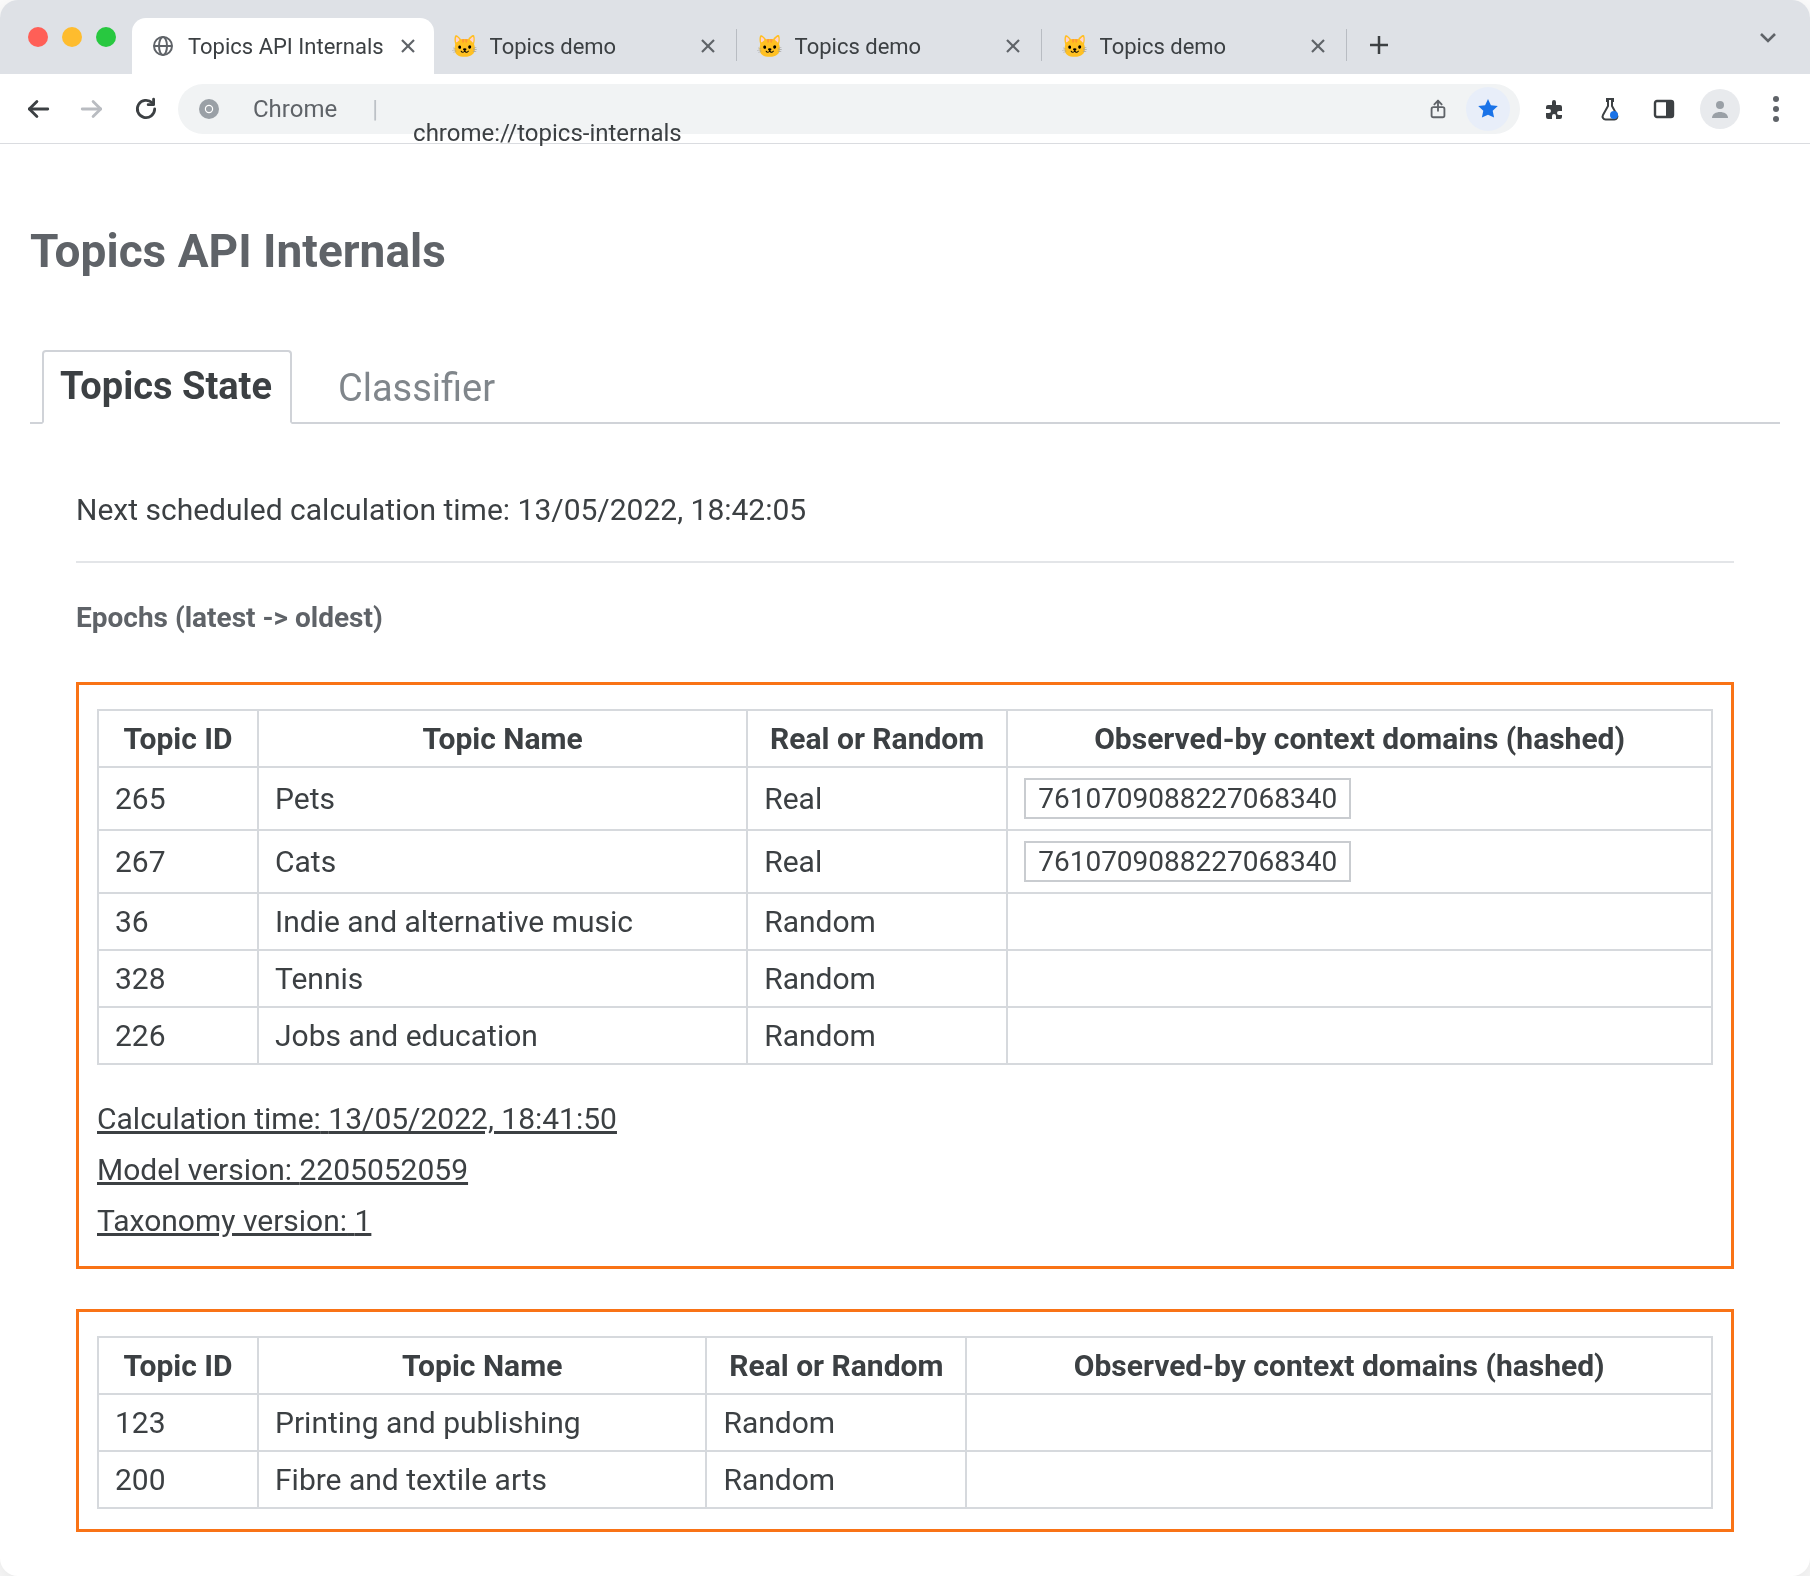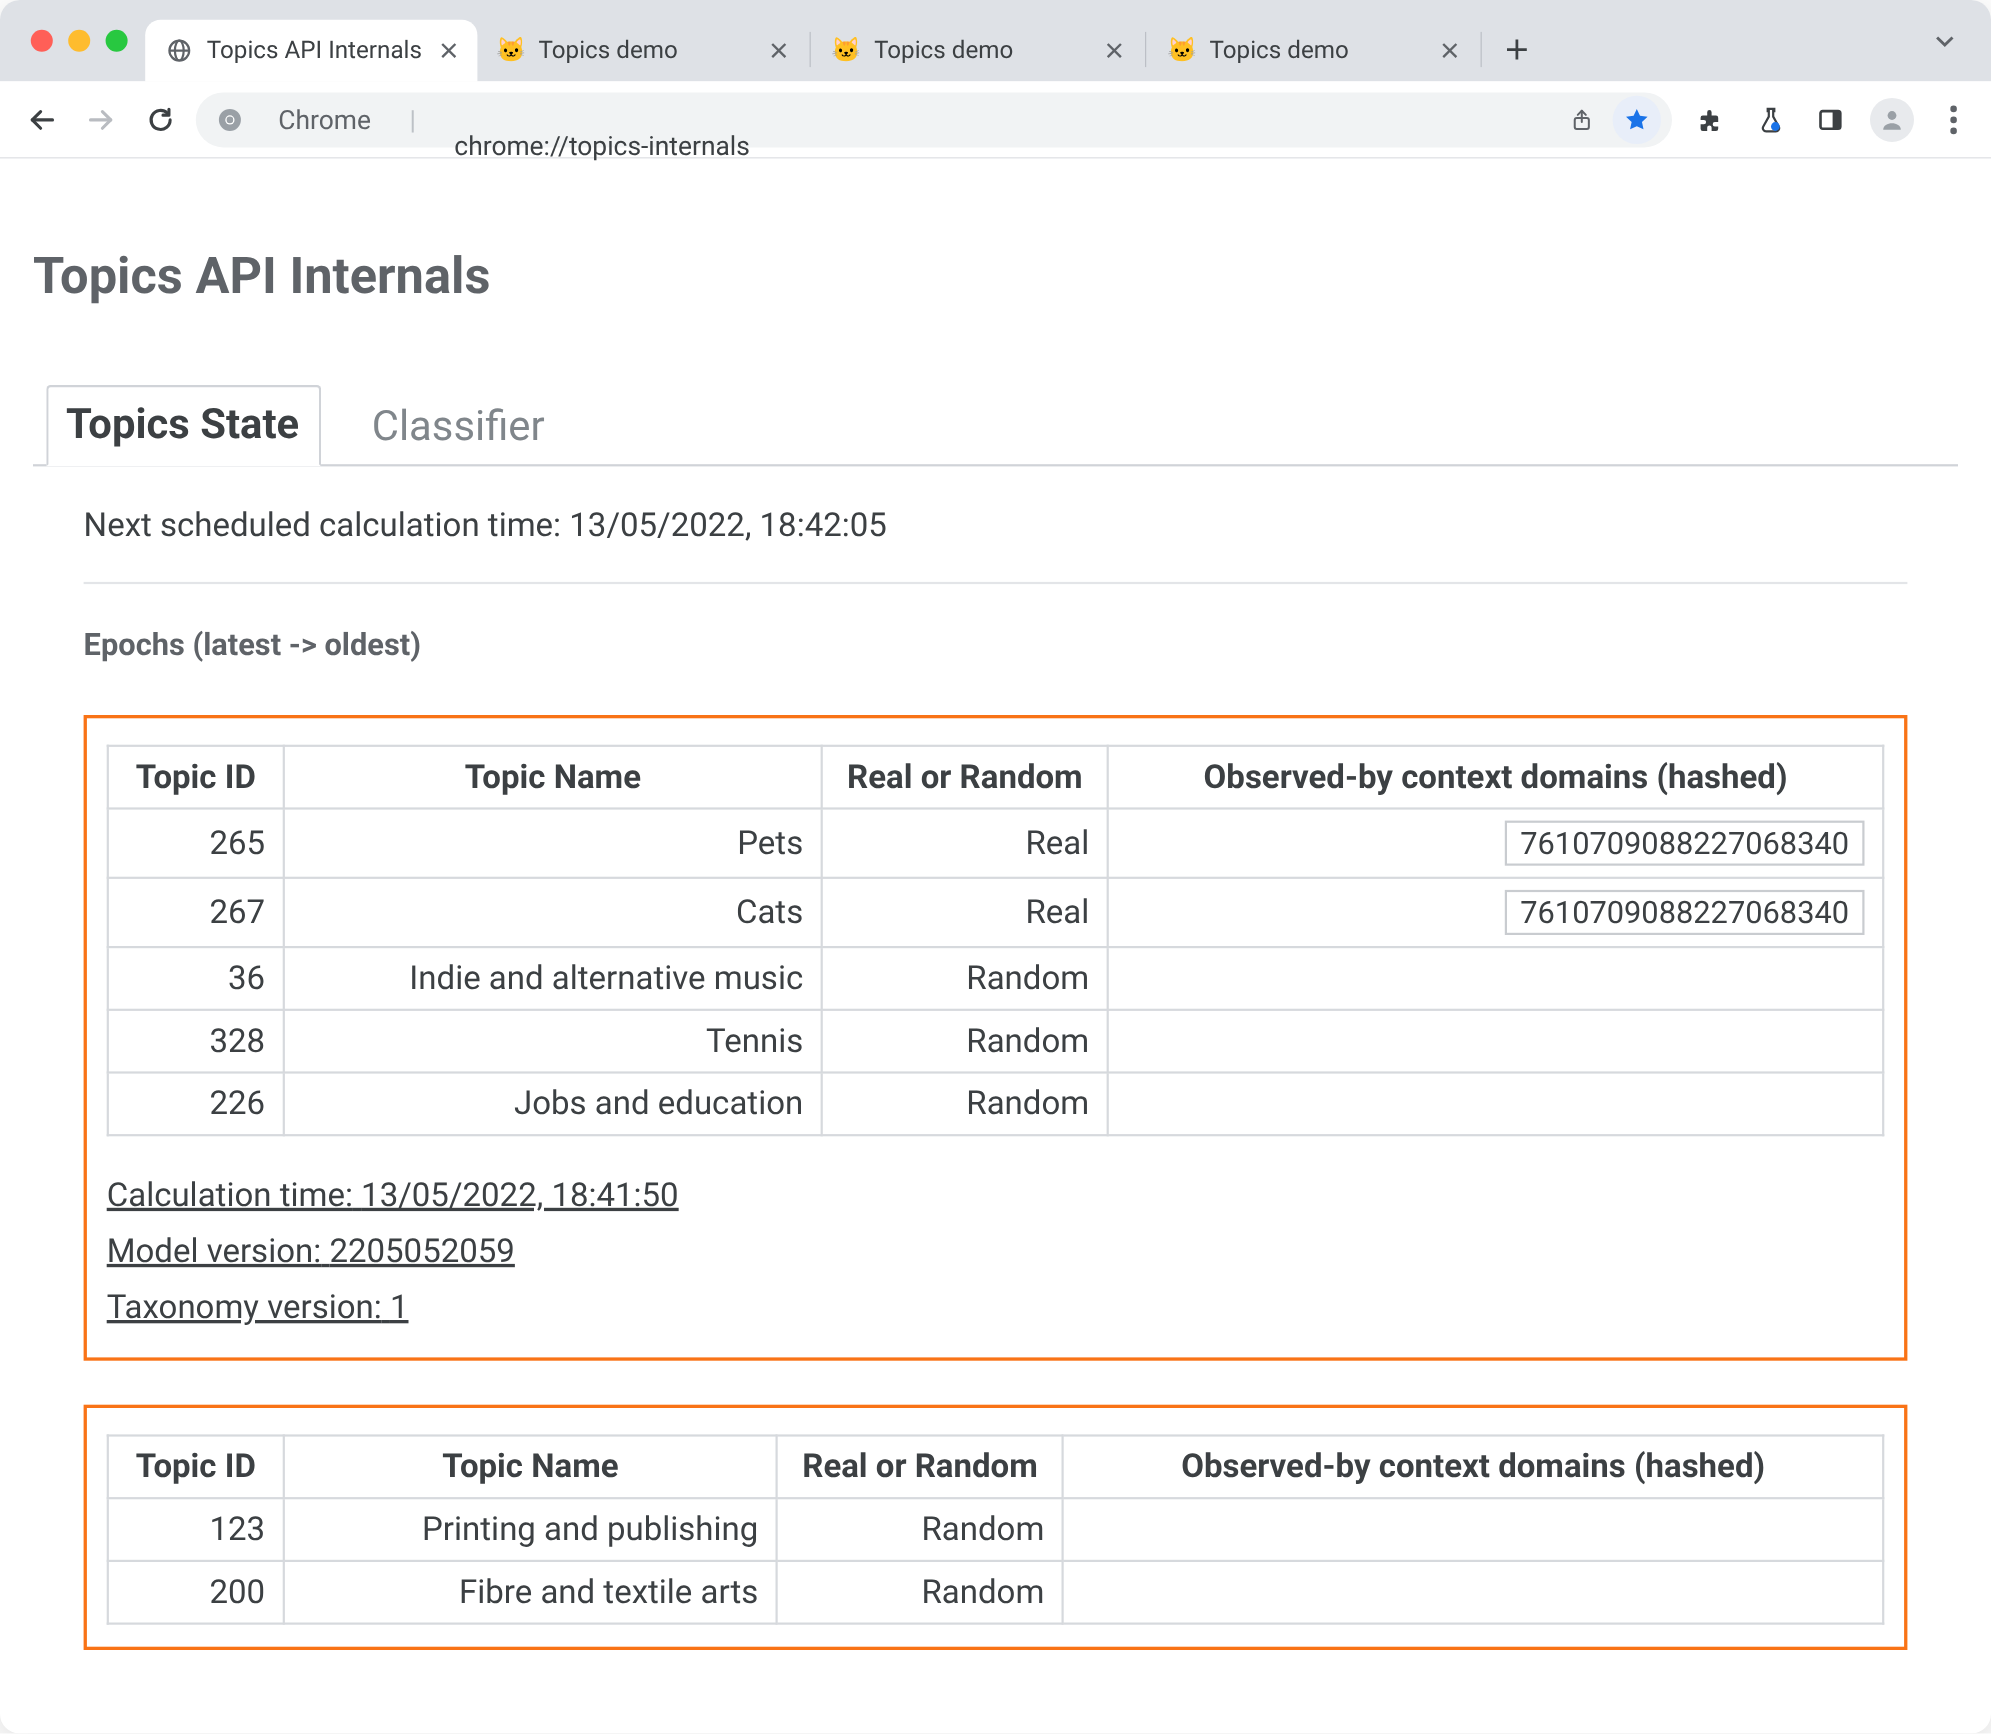--- a/index.html
+++ b/index.html
@@ -139,38 +139,38 @@
     border-bottom:2px solid #fff;
     background:#fff;
     border-top-left-radius:4px;
     border-top-right-radius:4px;
     padding-left:16px;
   }
   .content {
     padding: 36px 46px 0 46px;
     font-size: 30px;
   }
-  .next-line { margin-bottom: 34px; }
+  .next-line { margin-bottom: 34px; margin-top: 32px; }
   hr.sep { border:none; border-top:2px solid #e3e5e8; margin: 0 0 38px 0; }
   .epochs-title { font-weight:700; color:#5f6368; margin-bottom: 48px; font-size:28px; }
   .epoch-box {
     border: 3px solid #f97316;
     padding: 24px 18px 20px 18px;
     margin-bottom: 40px;
     background:#fff;
   }
   table.topics {
     width:100%;
     border-collapse: collapse;
     font-size: 30px;
   }
   table.topics th, table.topics td {
     border: 2px solid #d6d9dd;
     padding: 10px 16px;
-    text-align:right;
+    text-align:left;
     vertical-align: middle;
   }
   table.topics th {
     font-weight:700;
     text-align:center;
     color:#3c4043;
   }
   table.topics th:nth-child(1){ width:160px; }
   table.topics th:nth-child(3){ width:260px; }
   .hash-chip {

